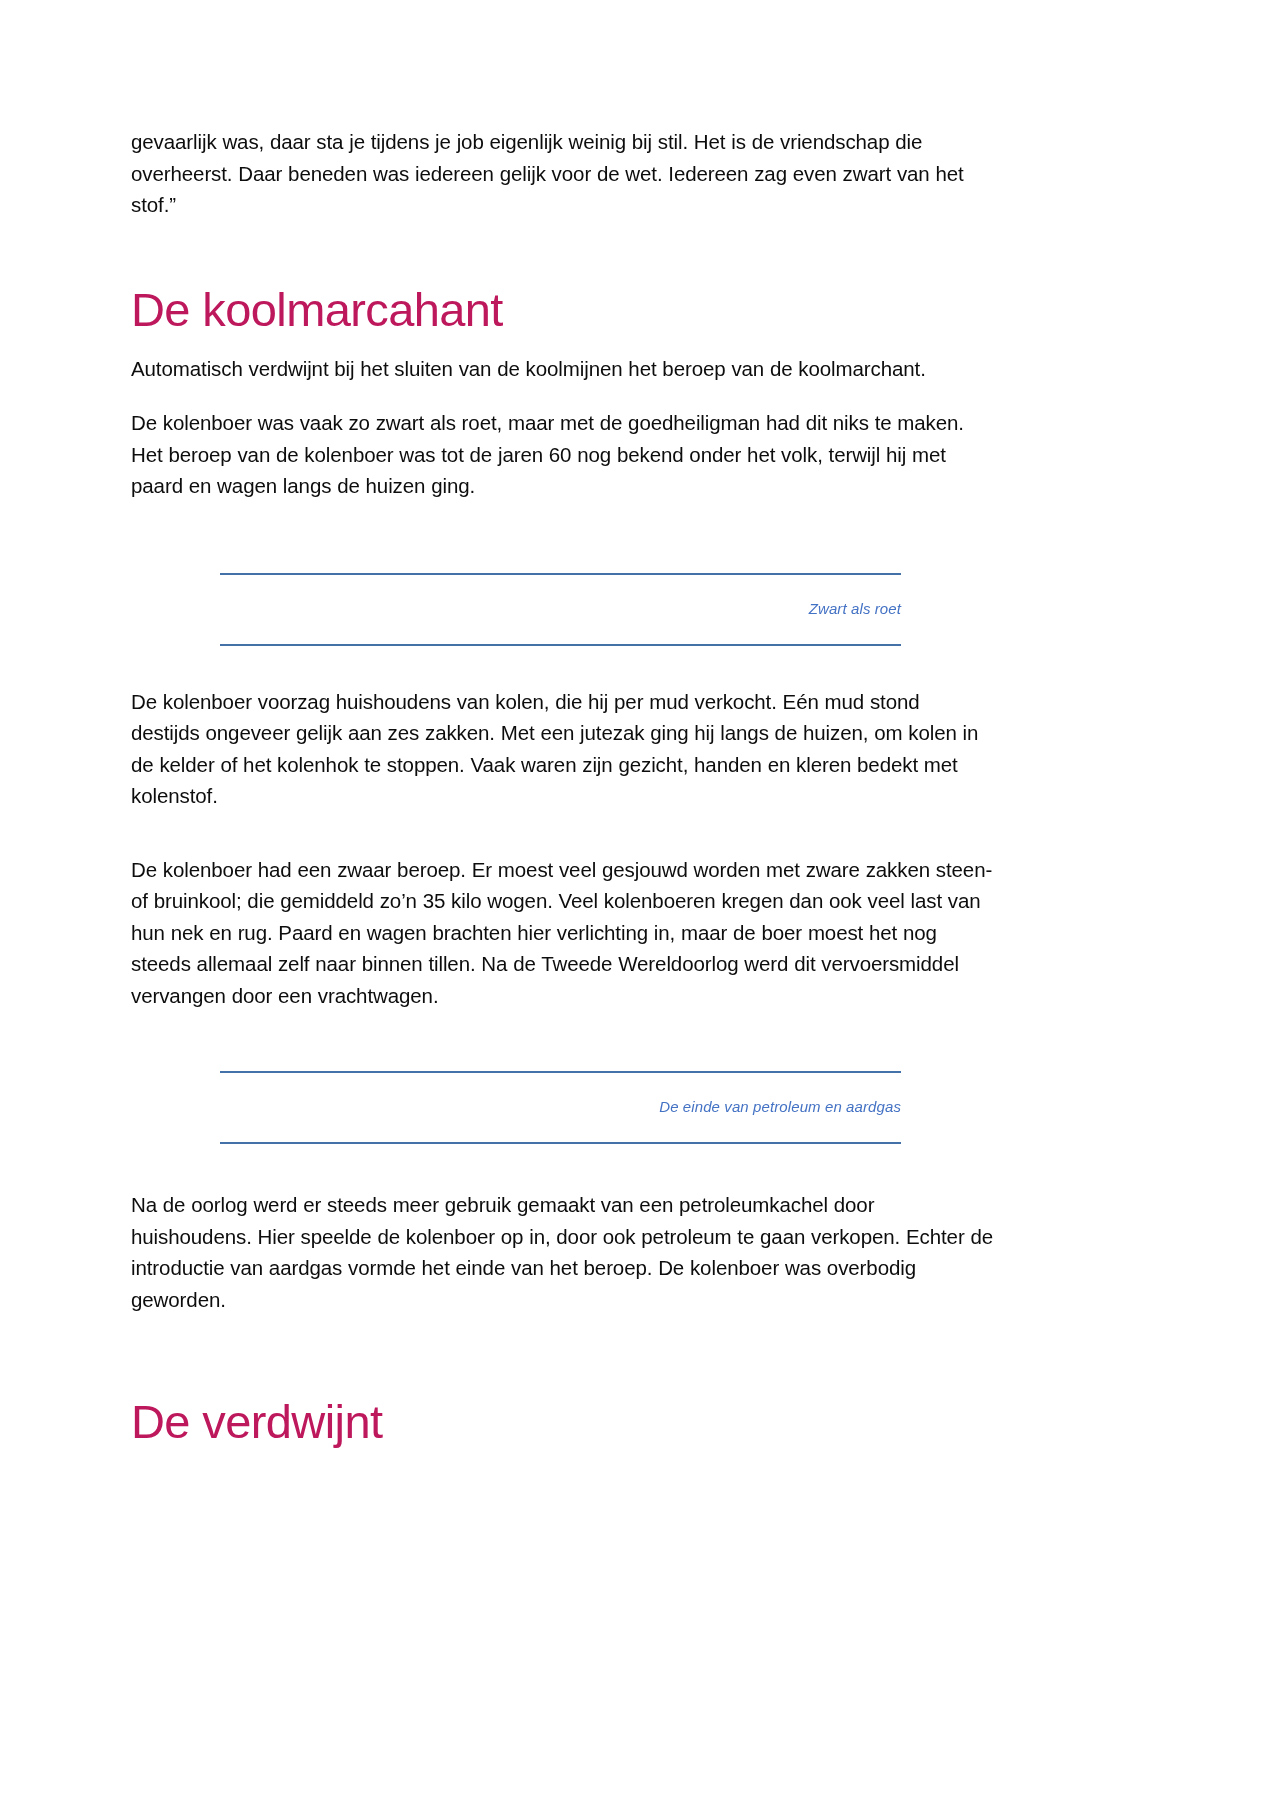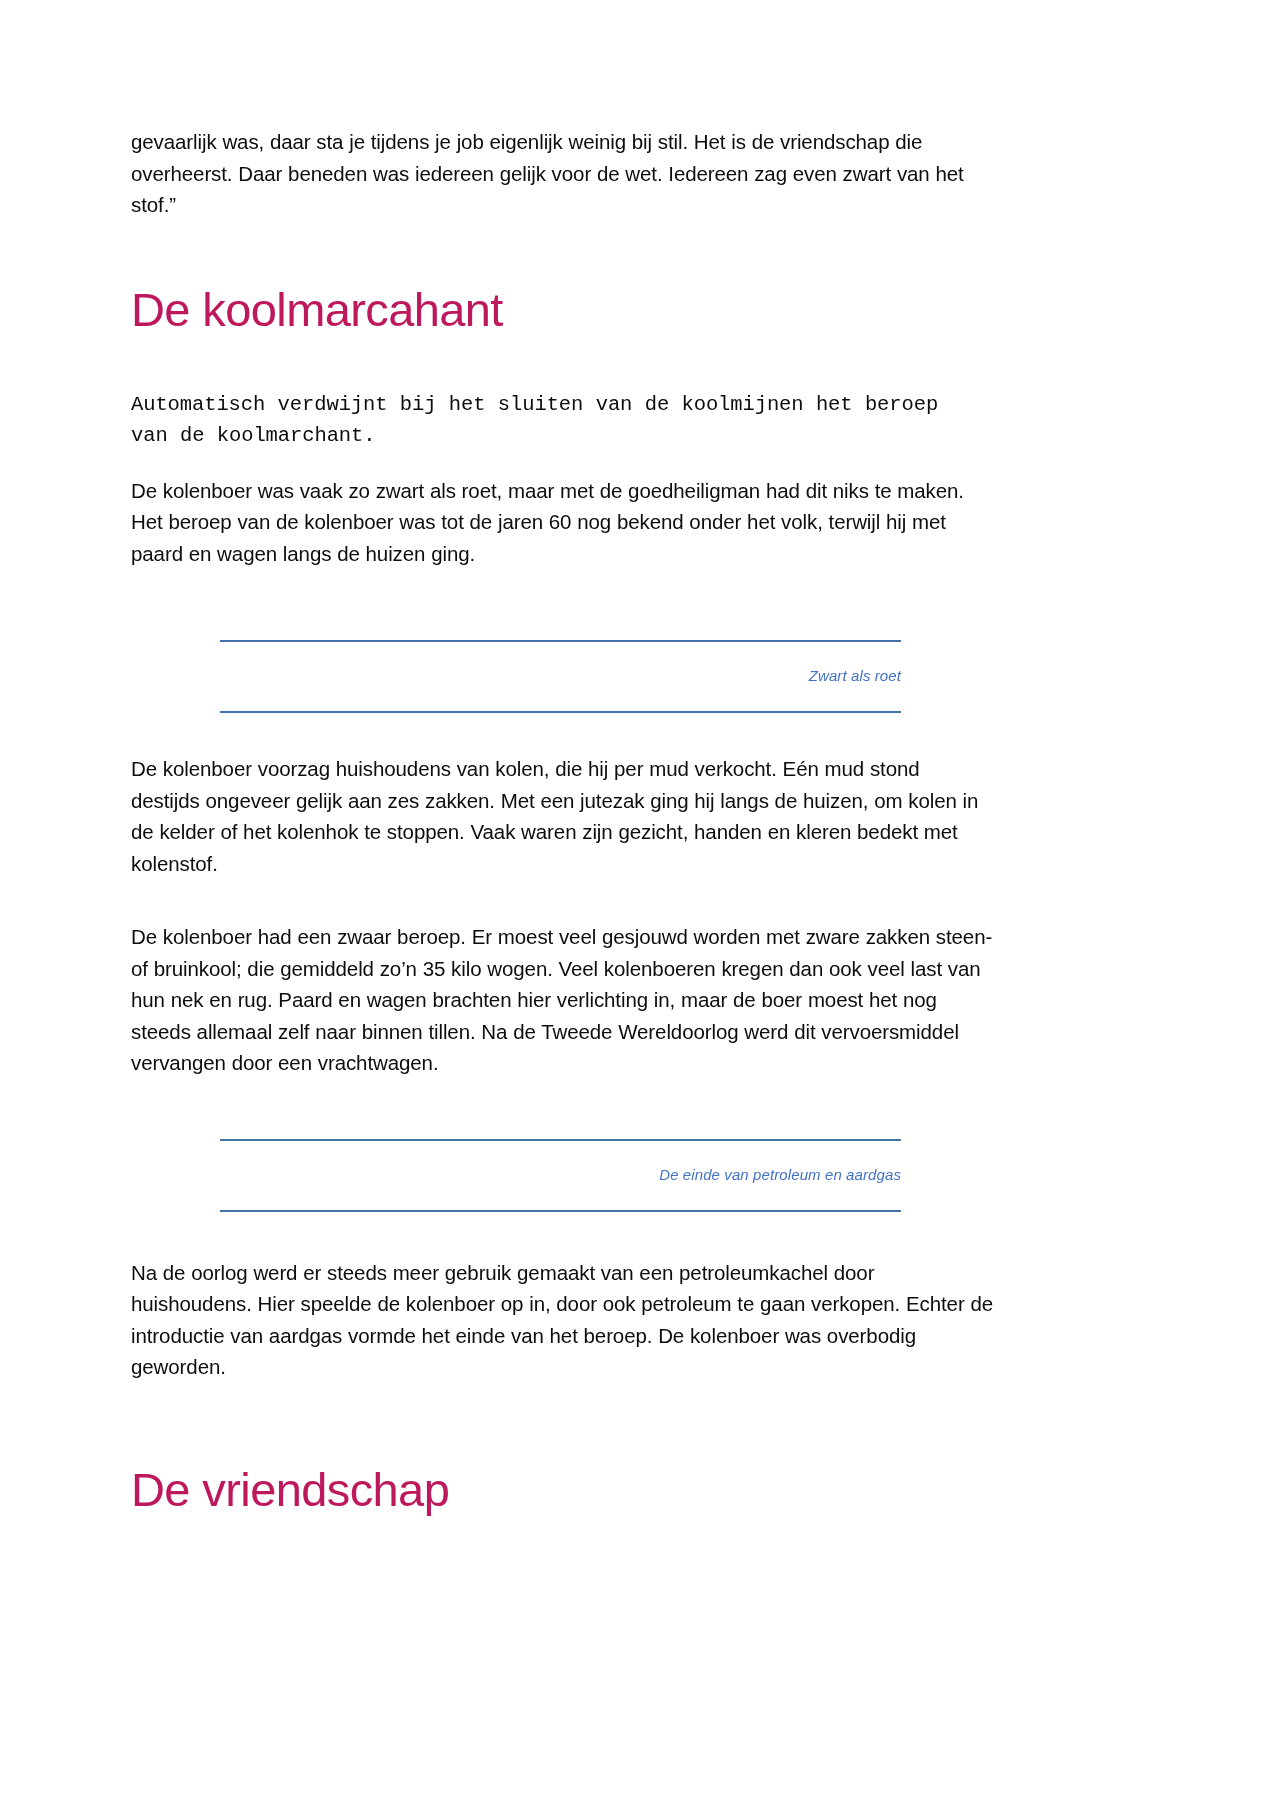--- a/index.html
+++ b/index.html
@@ -43,23 +43,22 @@
     margin: 0;
     word-spacing: 0.2px;
   }
 
   .para-top {
     margin-top: 126px;
     width: 845px;
   }
 
   .para-intro {
-    margin-top: 51px;
+    margin-top: 15px;
     width: 845px;
-    font-family: Liberation Mono, monospace;
   }
 
   .para-b {
     margin-top: 23px;
     width: 855px;
   }
 
   .para-c {
     margin-top: 40px;
     width: 855px;
@@ -151,16 +150,16 @@
     <p class="para para-d">De kolenboer had een zwaar beroep. Er moest veel gesjouwd worden met zware zakken steen- of bruinkool; die gemiddeld zo’n 35 kilo wogen. Veel kolenboeren kregen dan ook veel last van hun nek en rug. Paard en wagen brachten hier verlichting in, maar de boer moest het nog steeds allemaal zelf naar binnen tillen. Na de Tweede Wereldoorlog werd dit vervoersmiddel vervangen door een vrachtwagen.</p>
 
     <div class="caption-block cb-3">
       <hr class="cap-rule">
       <div class="cap-text">De einde van petroleum en aardgas</div>
       <hr class="cap-rule">
     </div>
 
     <p class="para para-e">Na de oorlog werd er steeds meer gebruik gemaakt van een petroleumkachel door huishoudens. Hier speelde de kolenboer op in, door ook petroleum te gaan verkopen. Echter  de introductie van aardgas vormde het einde van het beroep. De kolenboer was overbodig geworden.</p>
 
-    <h1 class="h1 h1-voddenboer">De vriendschap</h1>
+    <h1 class="h1 h1-voddenboer">De verdwijnt</h1>
 
   </div>
 </div>
 
 </body></html>

